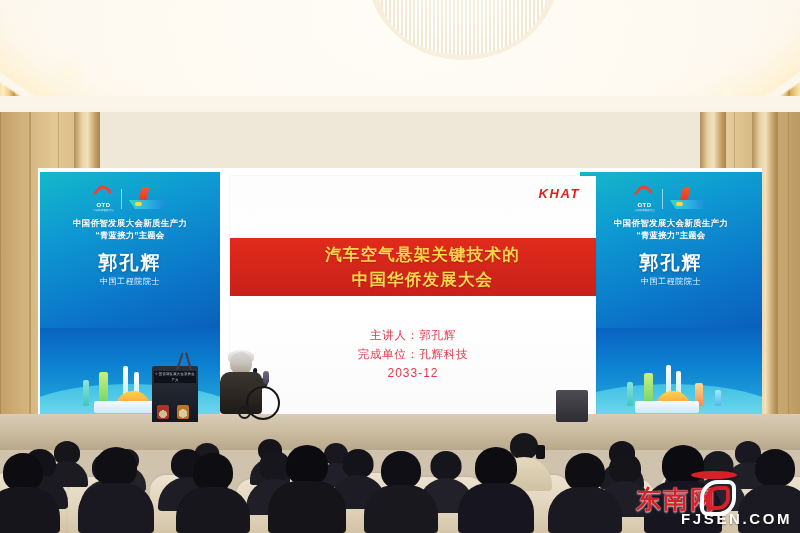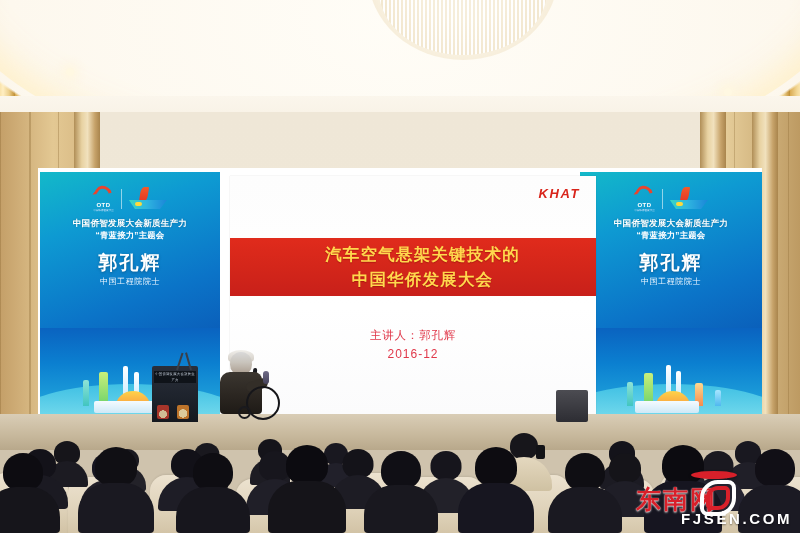--- a/index.html
+++ b/index.html
@@ -400,21 +400,22 @@
   </div>
 
   <div class="slide">
     <div class="khat">KHAT</div>
     <div class="title-band">
       <div class="t">汽车空气悬架关键技术的</div>
       <div class="t">中国华侨发展大会</div>
     </div>
     <div class="meta">
       <div>主讲人：郭孔辉</div>
-      <div class="date">2016-12</div>
+      <div>完成单位：孔辉科技</div>
+      <div class="date">2033-12</div>
     </div>
   </div>
 
   <div class="stage-floor"></div>
 
   <div class="podium">
     <div class="podium-strip">
       <span>中国侨智发展大会新质生产力</span><br>
       
     </div>

